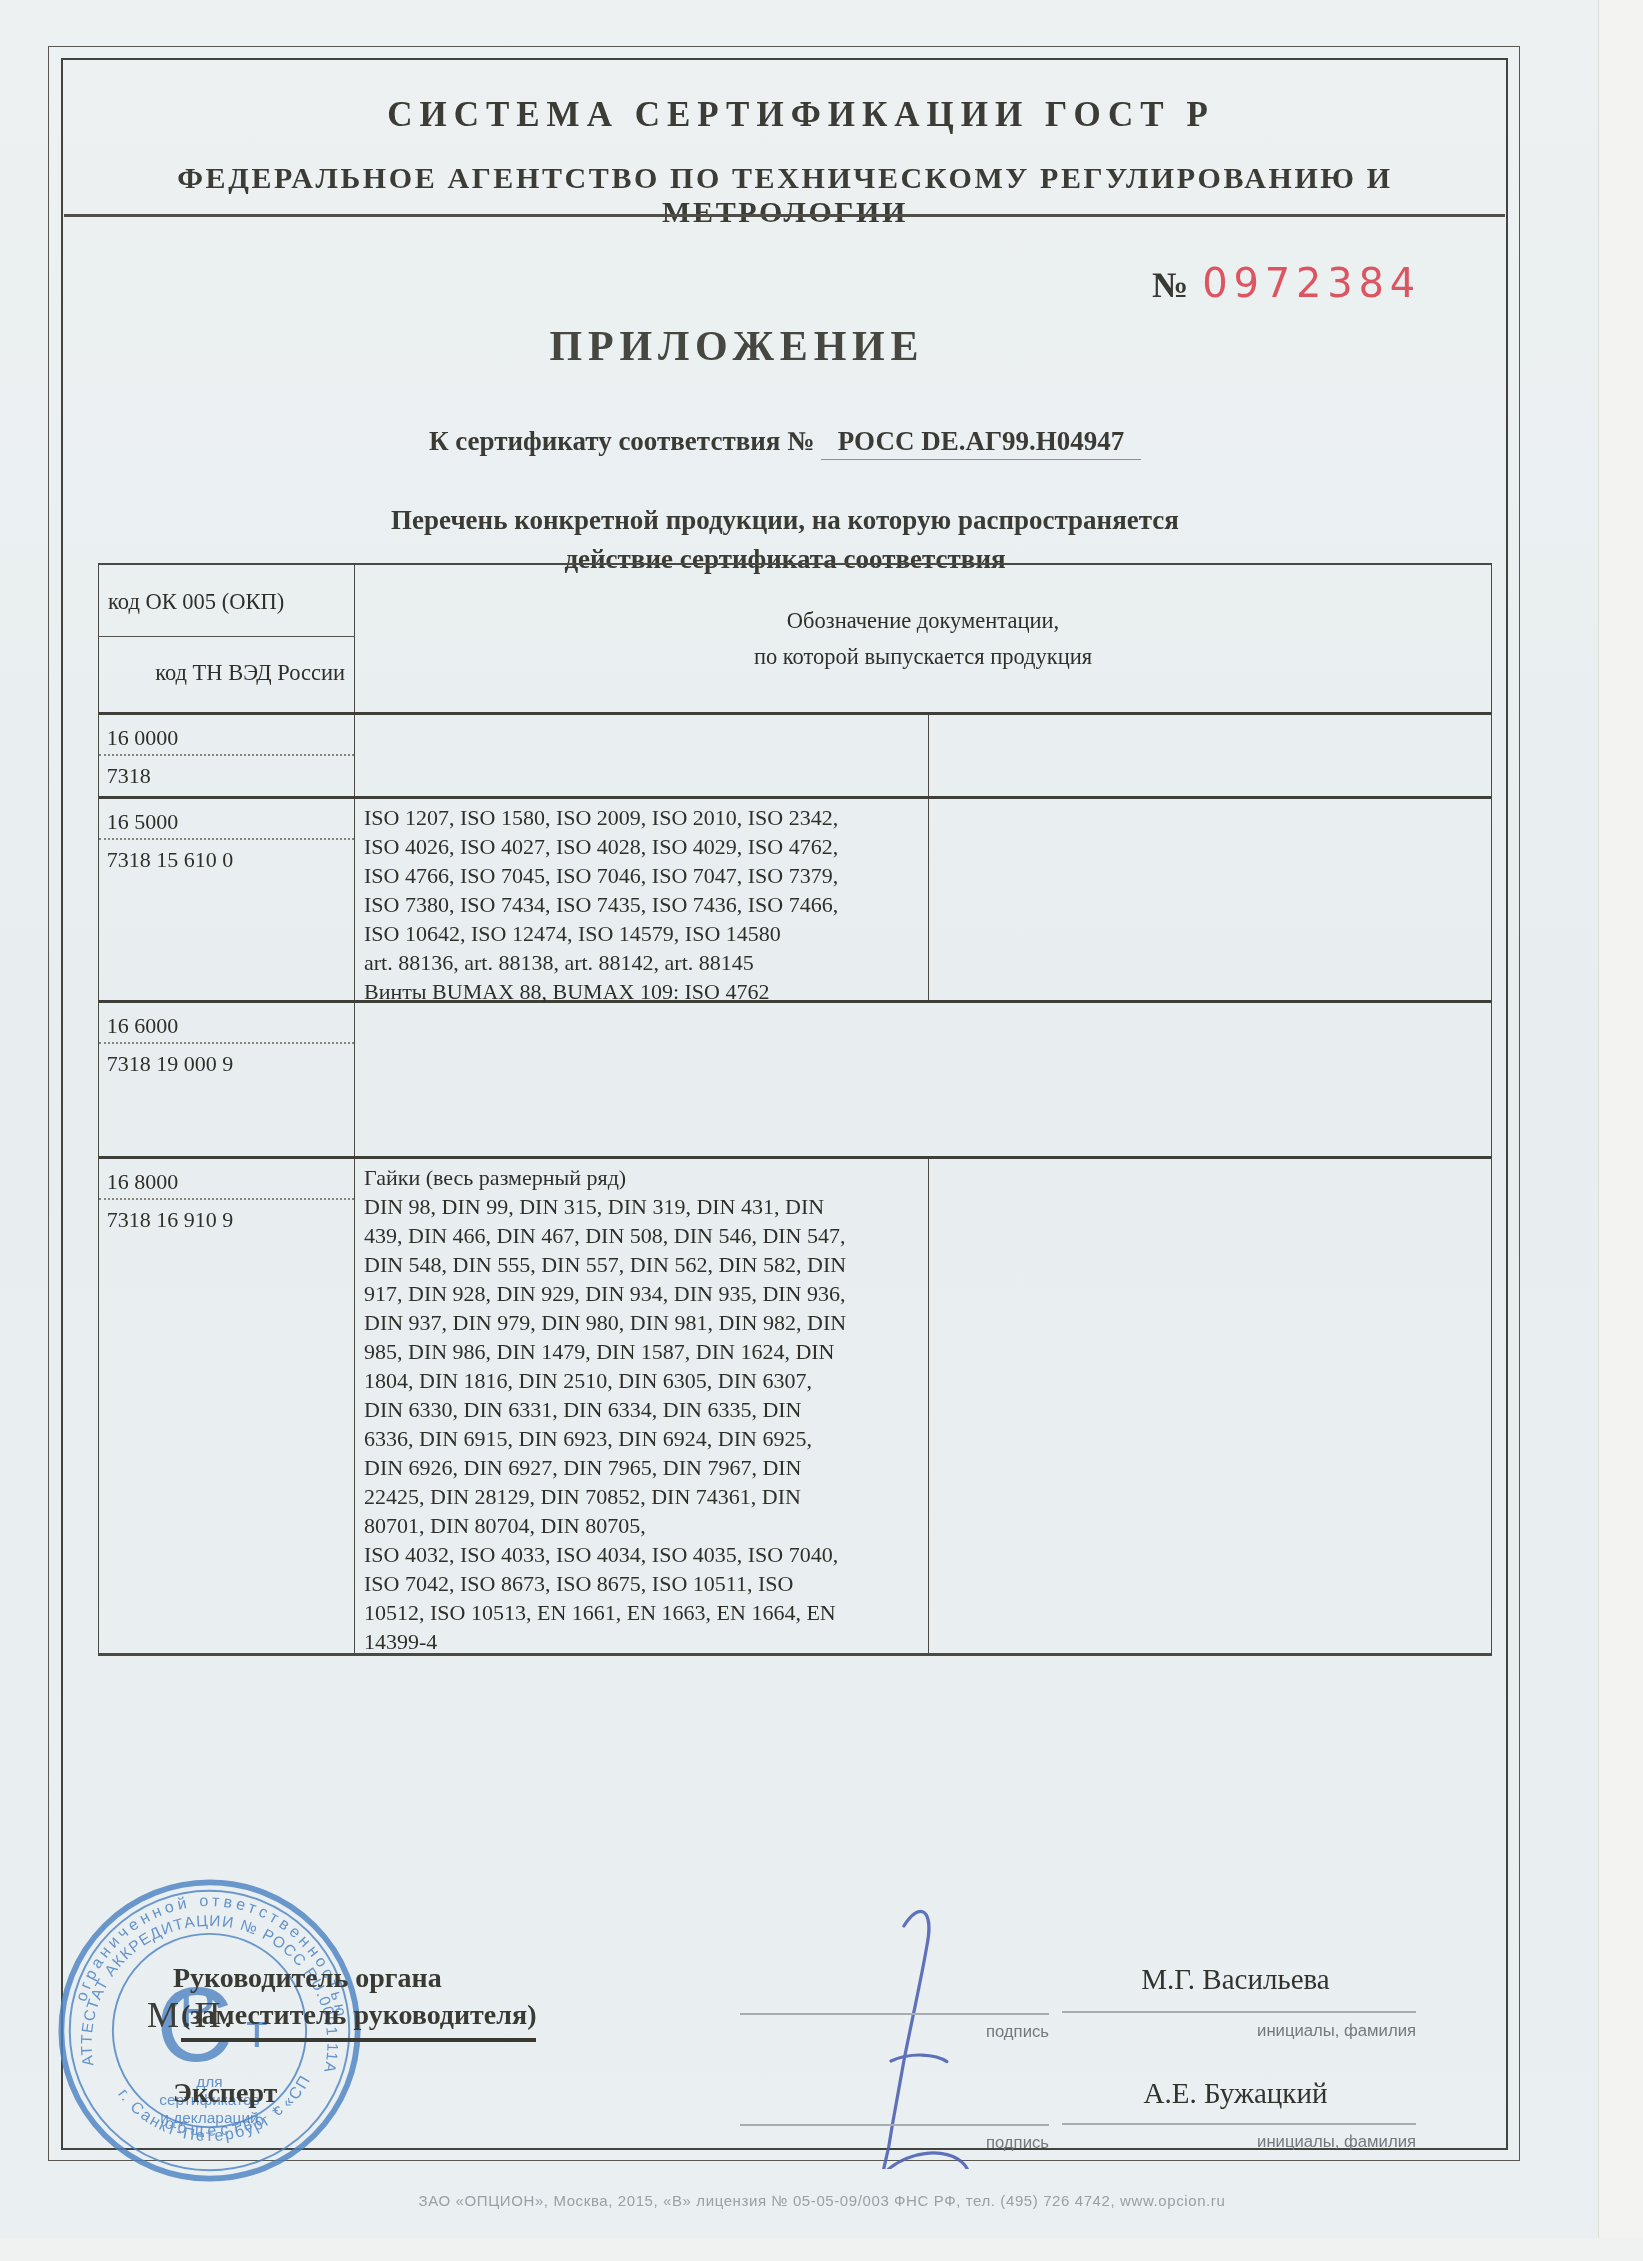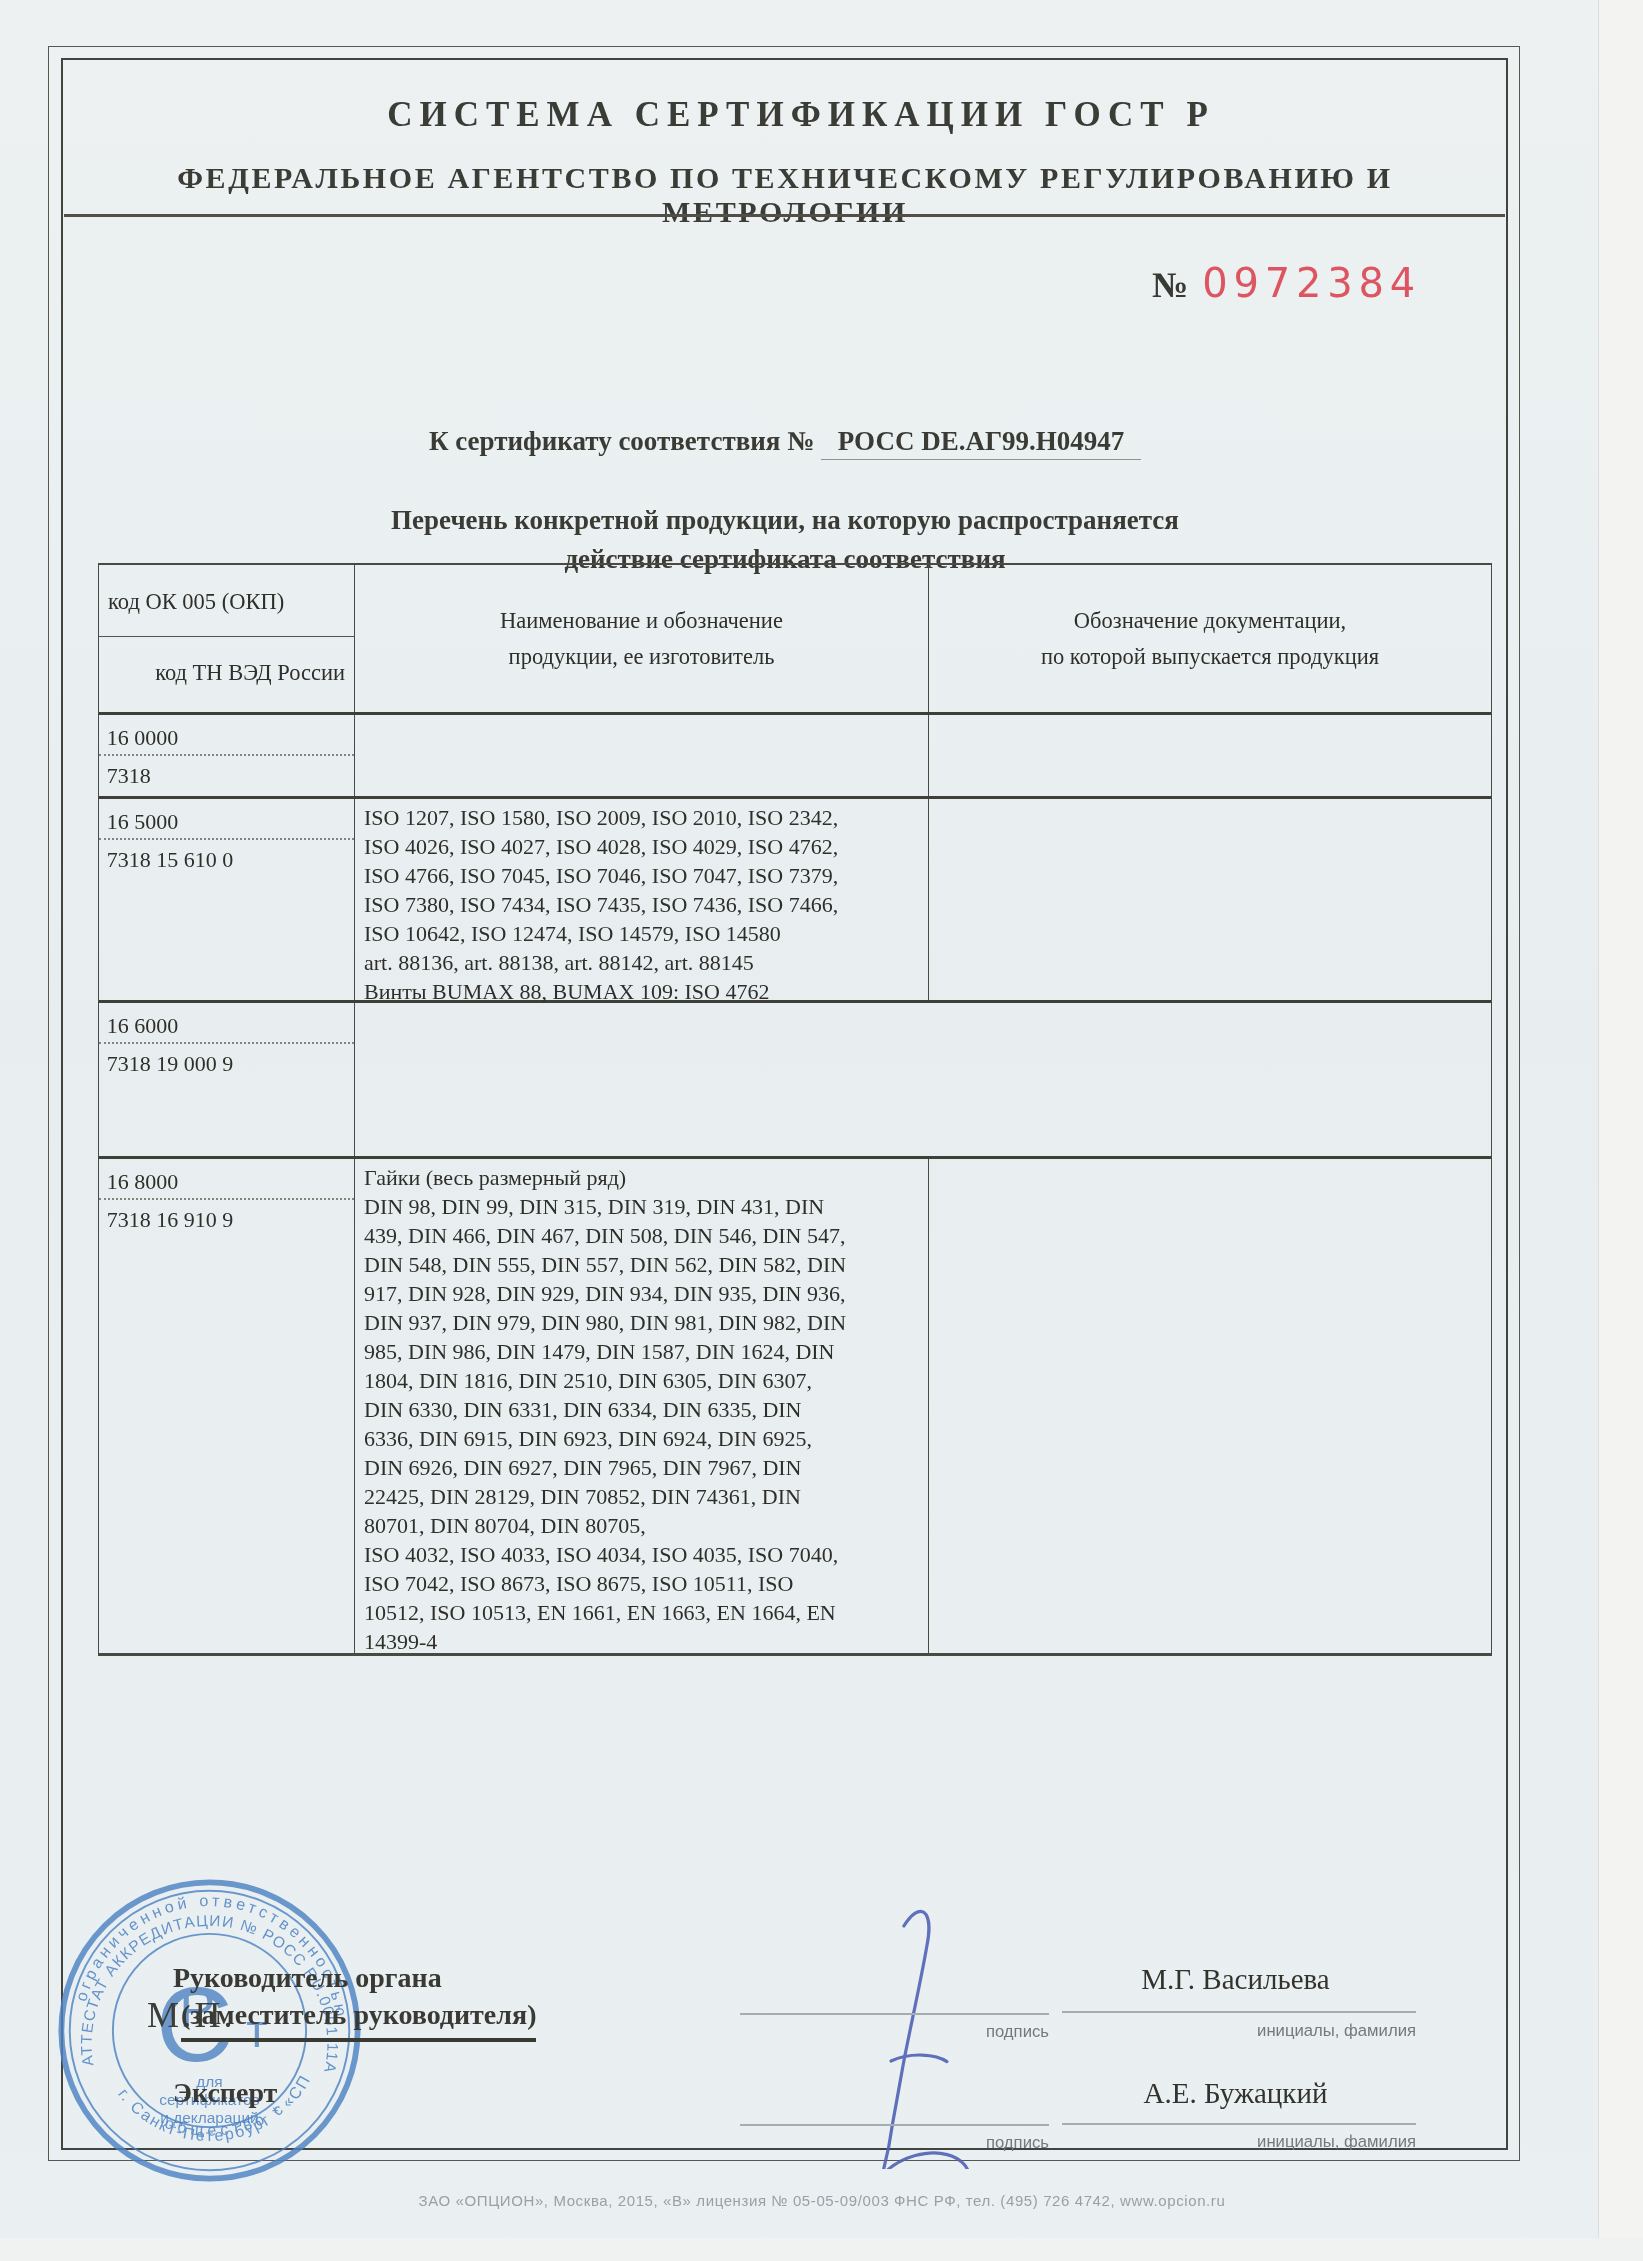--- a/index.html
+++ b/index.html
@@ -81,37 +81,36 @@
 
   <div class="hdr1">СИСТЕМА СЕРТИФИКАЦИИ ГОСТ Р</div>
   <div class="hdr2">ФЕДЕРАЛЬНОЕ АГЕНТСТВО ПО ТЕХНИЧЕСКОМУ РЕГУЛИРОВАНИЮ И МЕТРОЛОГИИ</div>
   <div class="header-rule"></div>
 
   <div class="doc-number">
     <span class="nsign">№</span>
     <span class="digits">0972384</span>
   </div>
 
+  <div class="title">ПРИЛОЖЕНИЕ</div>
 
   <div class="cert-line">
     <span>К сертификату соответствия №</span>
     <span class="val">РОСС DE.АГ99.Н04947</span>
   </div>
 
   <div class="subtitle">Перечень конкретной продукции,  на которую распространяется
 действие сертификата соответствия</div>
 
   <div class="tbl">
     <div class="trow row-head">
       <div class="cell c1">
         <div class="h1top">код ОК 005 (ОКП)</div>
         <div class="h1bot">код ТН ВЭД России</div>
       </div>
-      <div class="cell c2 hmid">Наименование и обозначение
-продукции, ее изготовитель</div>
       <div class="cell c3 hmid">Обозначение документации,
 по которой выпускается продукция</div>
     </div>
 
     <div class="trow body row-h0">
       <div class="cell c1">
         <div class="okp">16 0000</div>
         <div class="tnved">7318</div>
       </div>
       <div class="cell c2 prod"></div>

